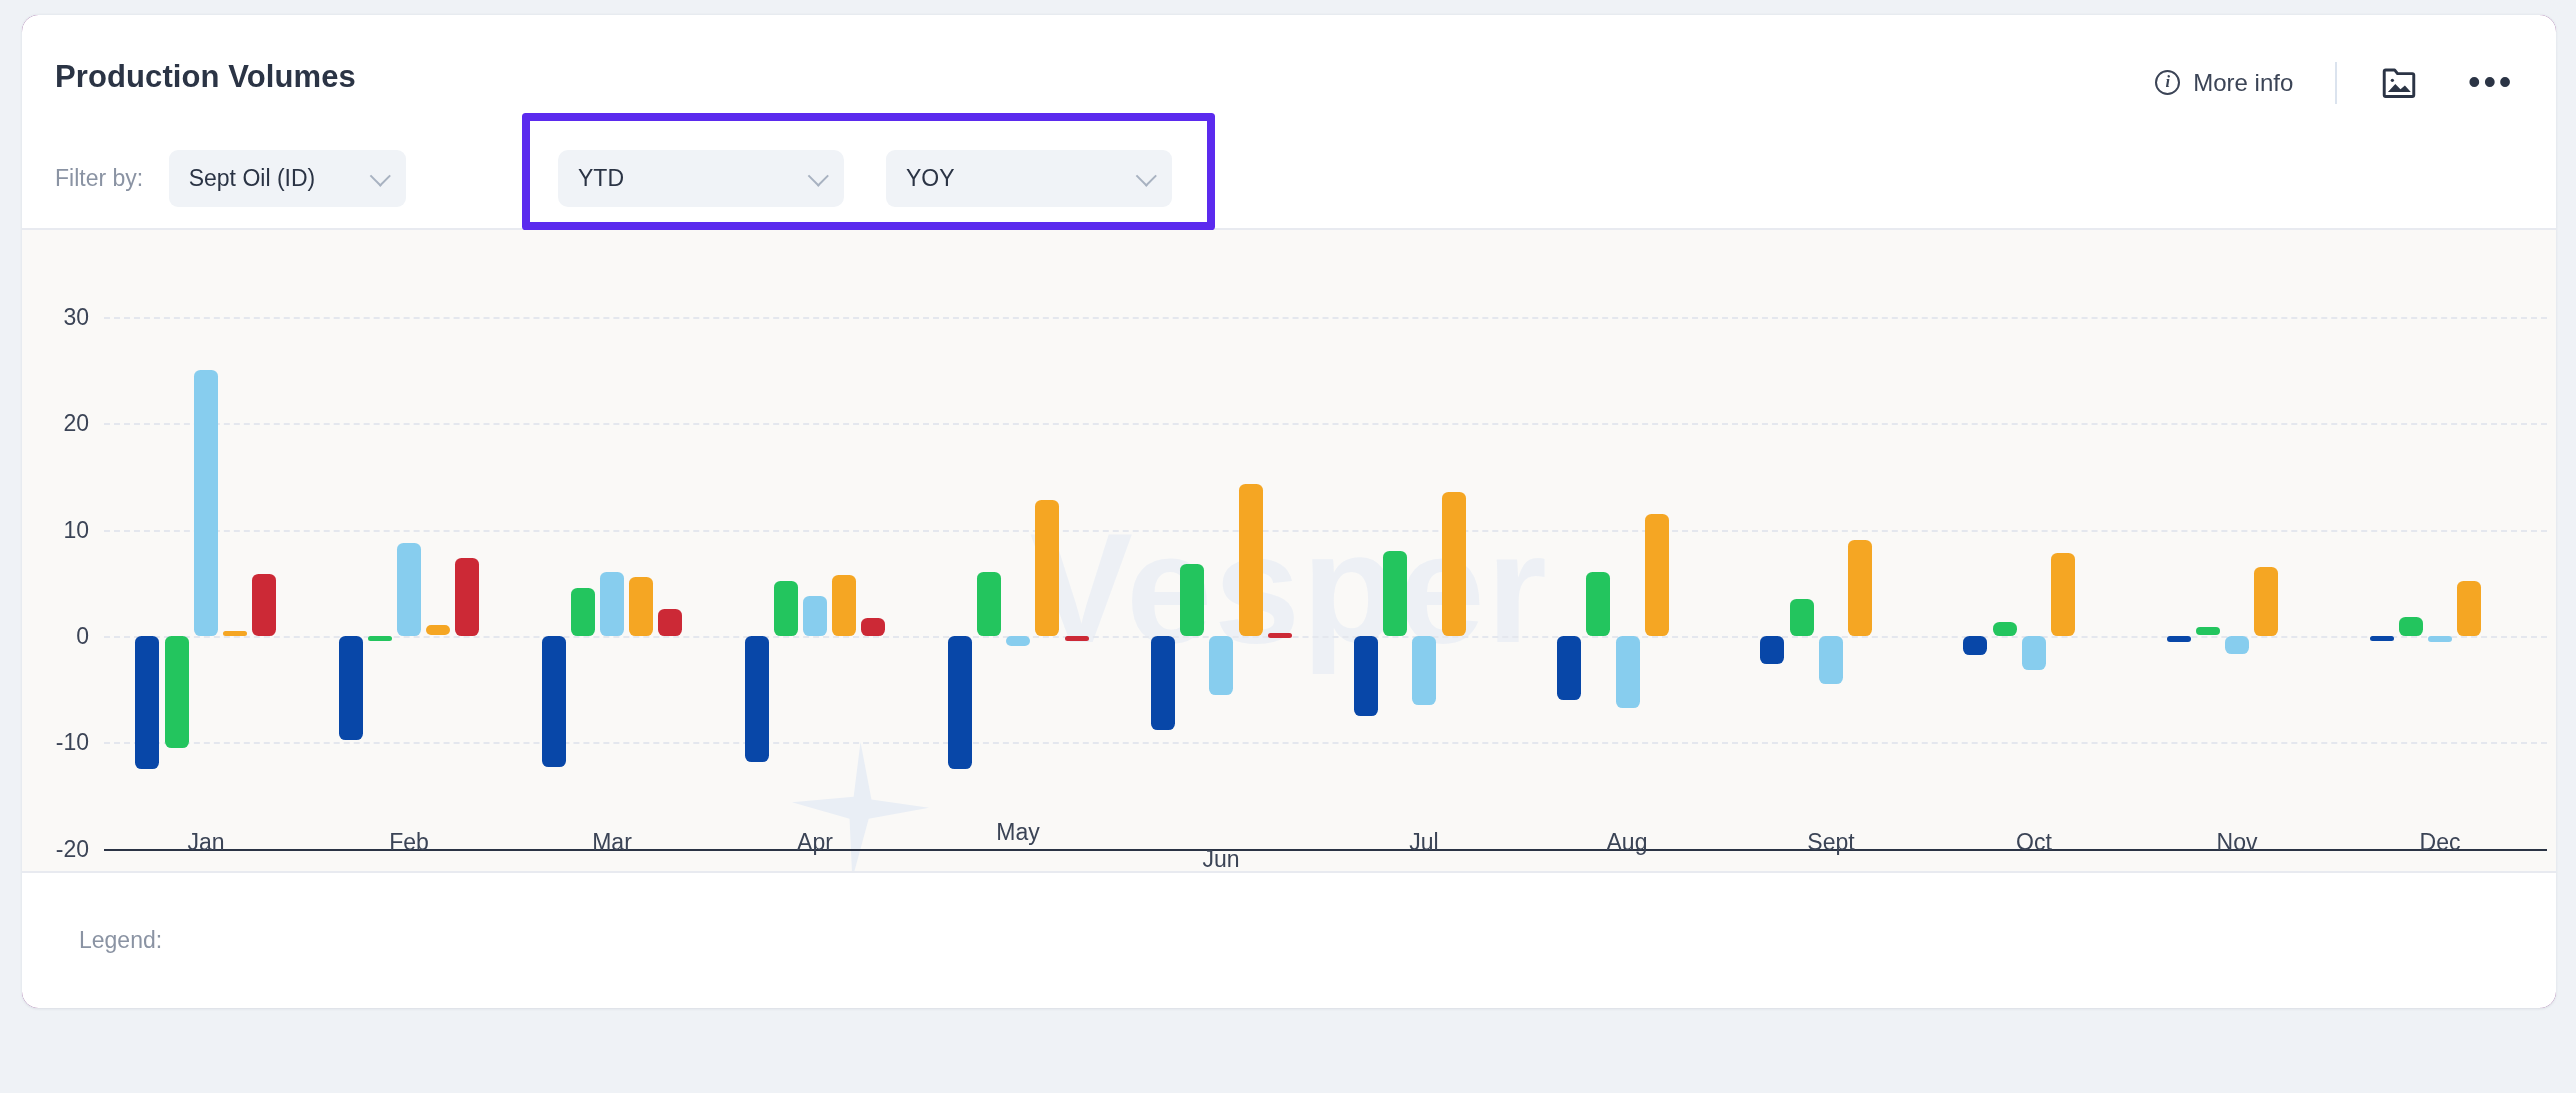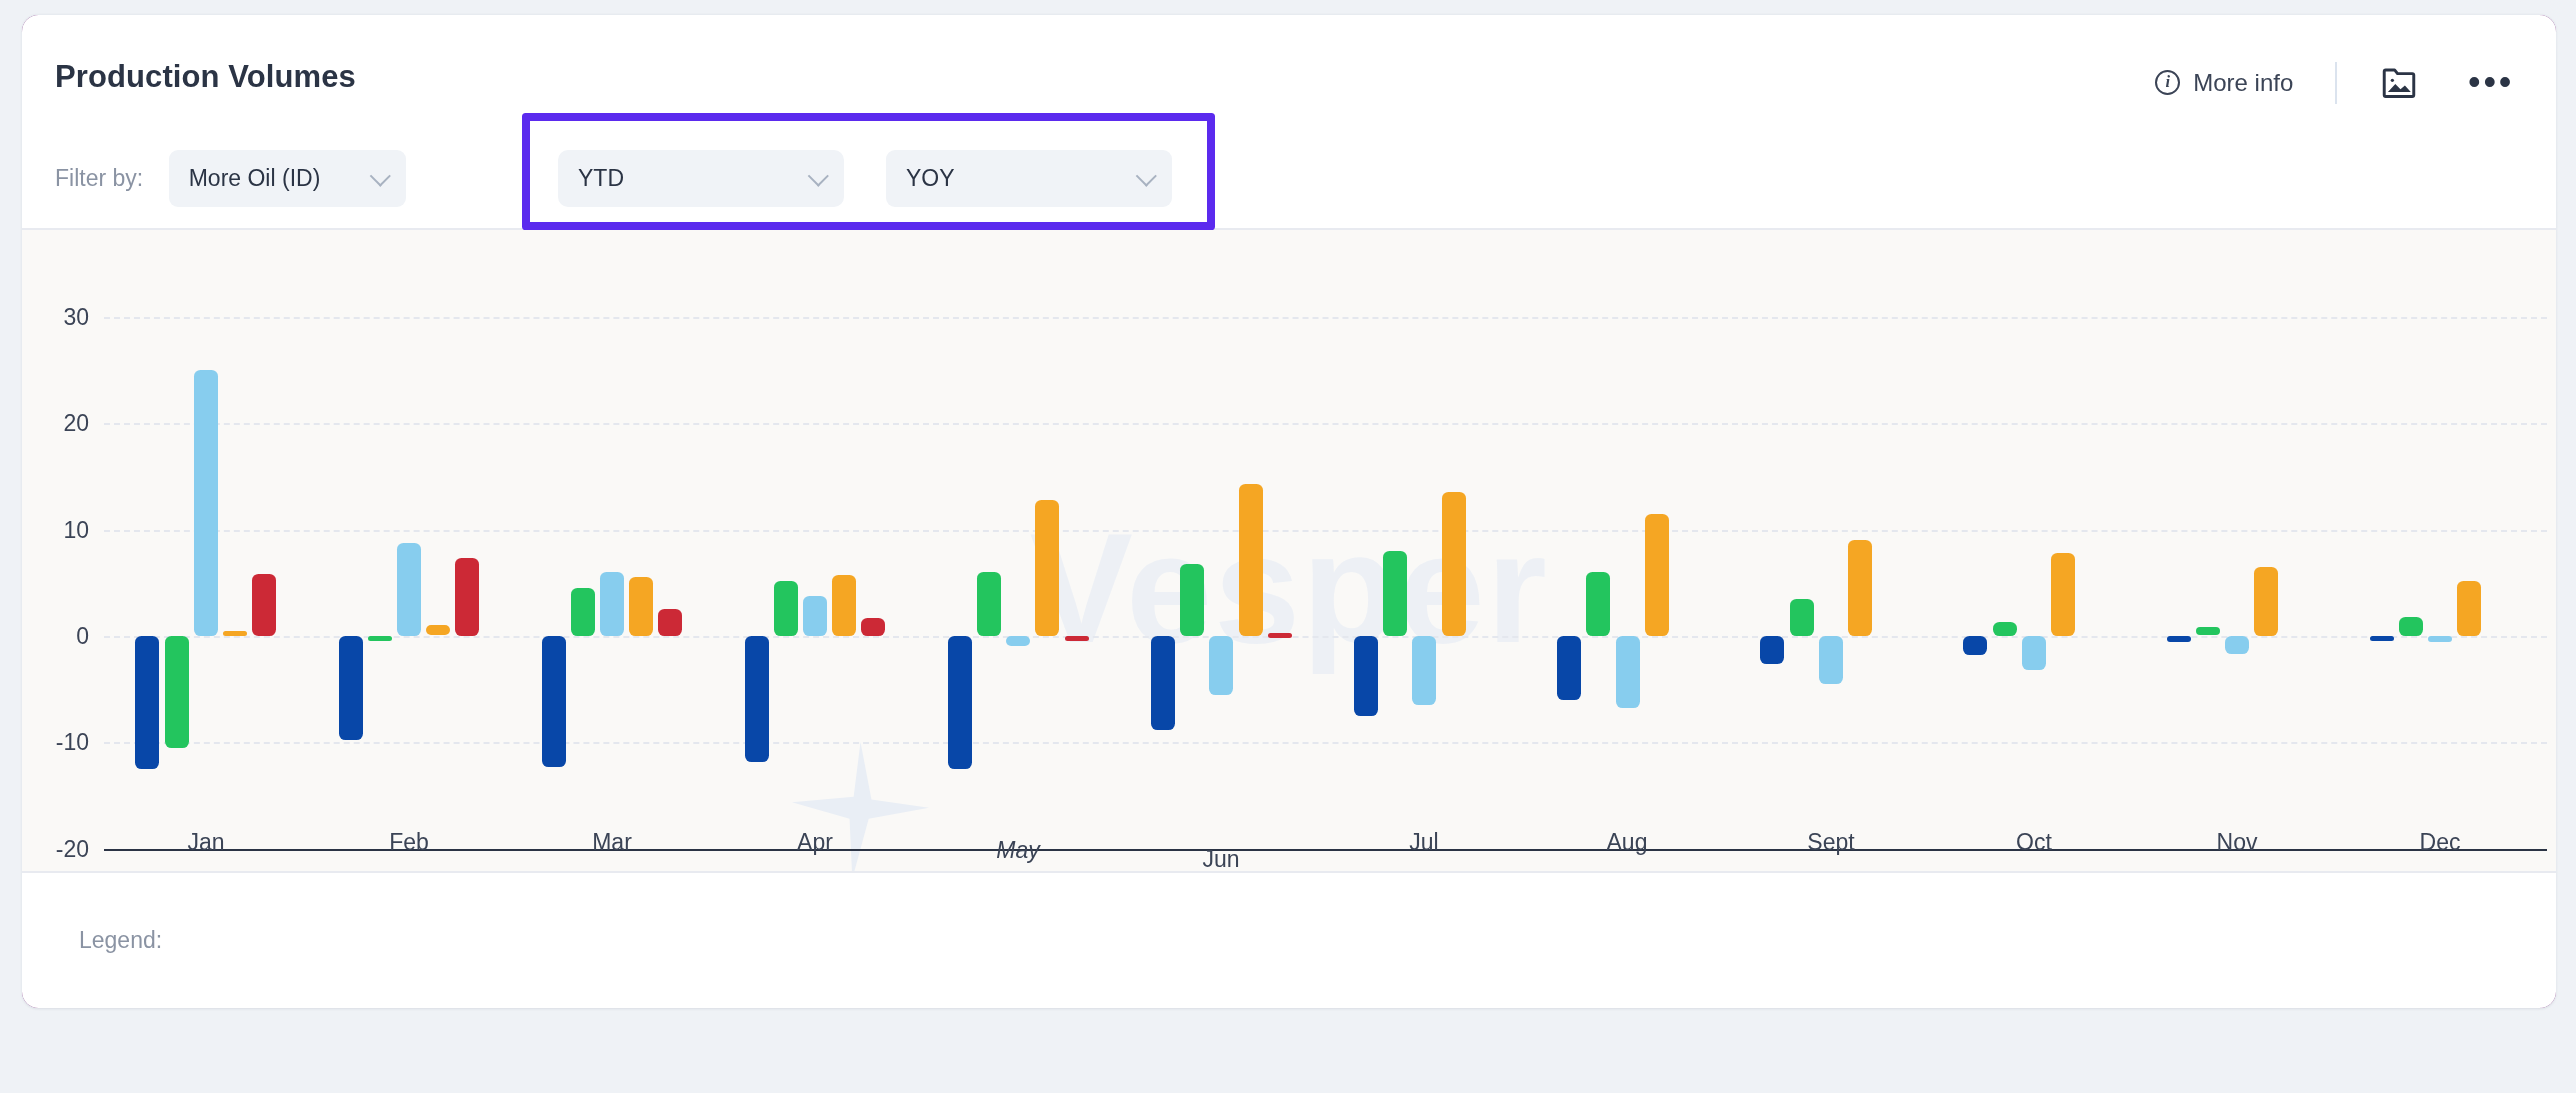--- a/index.html
+++ b/index.html
@@ -215,21 +215,21 @@
           <circle cx="7.5" cy="9" r="1.1" fill="#2b3445" stroke="none"></circle>
           <path d="M4.5 17l5-5.5 3.5 3.5 3-2.5 4 4.5z" fill="#2b3445" stroke="none"></path>
         </svg>
       </div>
       <div class="dots">•••</div>
     </div>
 
     <div class="filter-row">
       <span class="filter-label">Filter by:</span>
       <div class="select" style="min-width:237px;">
-        <span class="val">More Oil (ID)</span>
+        <span class="val">Sept Oil (ID)</span>
         <span class="chev"></span>
       </div>
     </div>
 
     <div class="hl-selects">
       <div class="select" style="min-width:286px;border-radius:10px;">
         <span class="val">YTD</span>
         <span class="chev"></span>
       </div>
       <div class="sel-gap" style="width:42px;"></div>
@@ -315,21 +315,21 @@
         <div class="bar" style="left: 2348px; top: 406px; height: 5.5px; background: rgb(8, 71, 168);"></div>
         <div class="bar" style="left: 2377px; top: 387px; height: 19px; background: rgb(35, 197, 94);"></div>
         <div class="bar" style="left: 2406px; top: 406px; height: 6.4px; background: rgb(135, 205, 238);"></div>
         <div class="bar" style="left: 2435px; top: 351px; height: 55px; background: rgb(245, 166, 35);"></div>
       </div>
     <div class="xlabels">
         <div class="xlabel" style="left: 184px; top: 599px;">Jan</div>
         <div class="xlabel" style="left: 387px; top: 599px;">Feb</div>
         <div class="xlabel" style="left: 590px; top: 599px;">Mar</div>
         <div class="xlabel" style="left: 793px; top: 599px;">Apr</div>
-        <div class="xlabel" style="left: 996px; top: 607px; font-style: italic;">May</div>
+        <div class="xlabel" style="left: 996px; top: 589px;">May</div>
         <div class="xlabel" style="left: 1199px; top: 599px; margin-top: 17px;">Jun</div>
         <div class="xlabel" style="left: 1402px; top: 599px;">Jul</div>
         <div class="xlabel" style="left: 1605px; top: 599px;">Aug</div>
         <div class="xlabel" style="left: 1809px; top: 599px;">Sept</div>
         <div class="xlabel" style="left: 2012px; top: 599px;">Oct</div>
         <div class="xlabel" style="left: 2215px; top: 599px;">Nov</div>
         <div class="xlabel" style="left: 2418px; top: 599px;">Dec</div>
       </div>
   </div>
 

